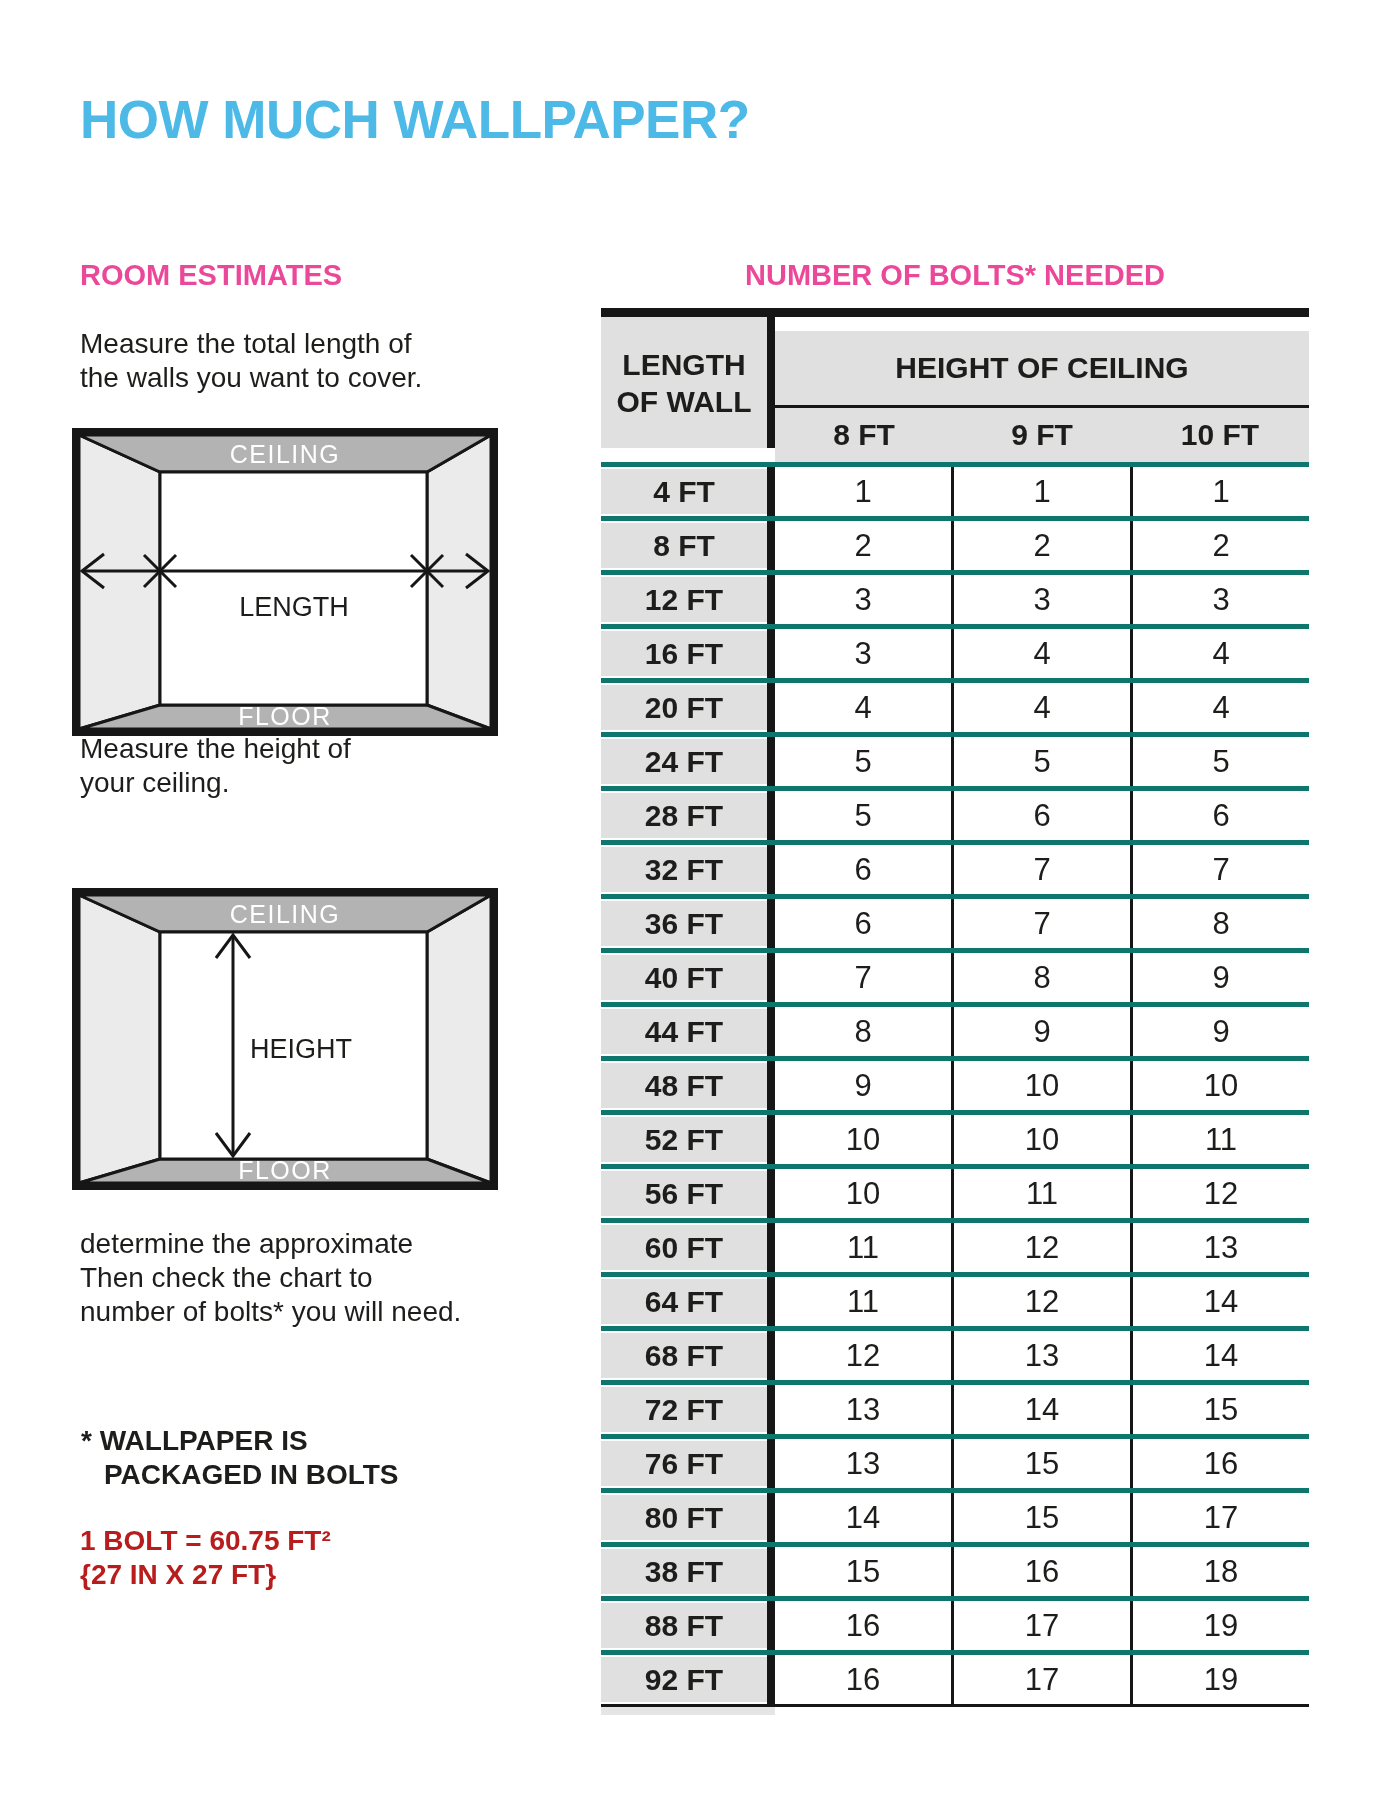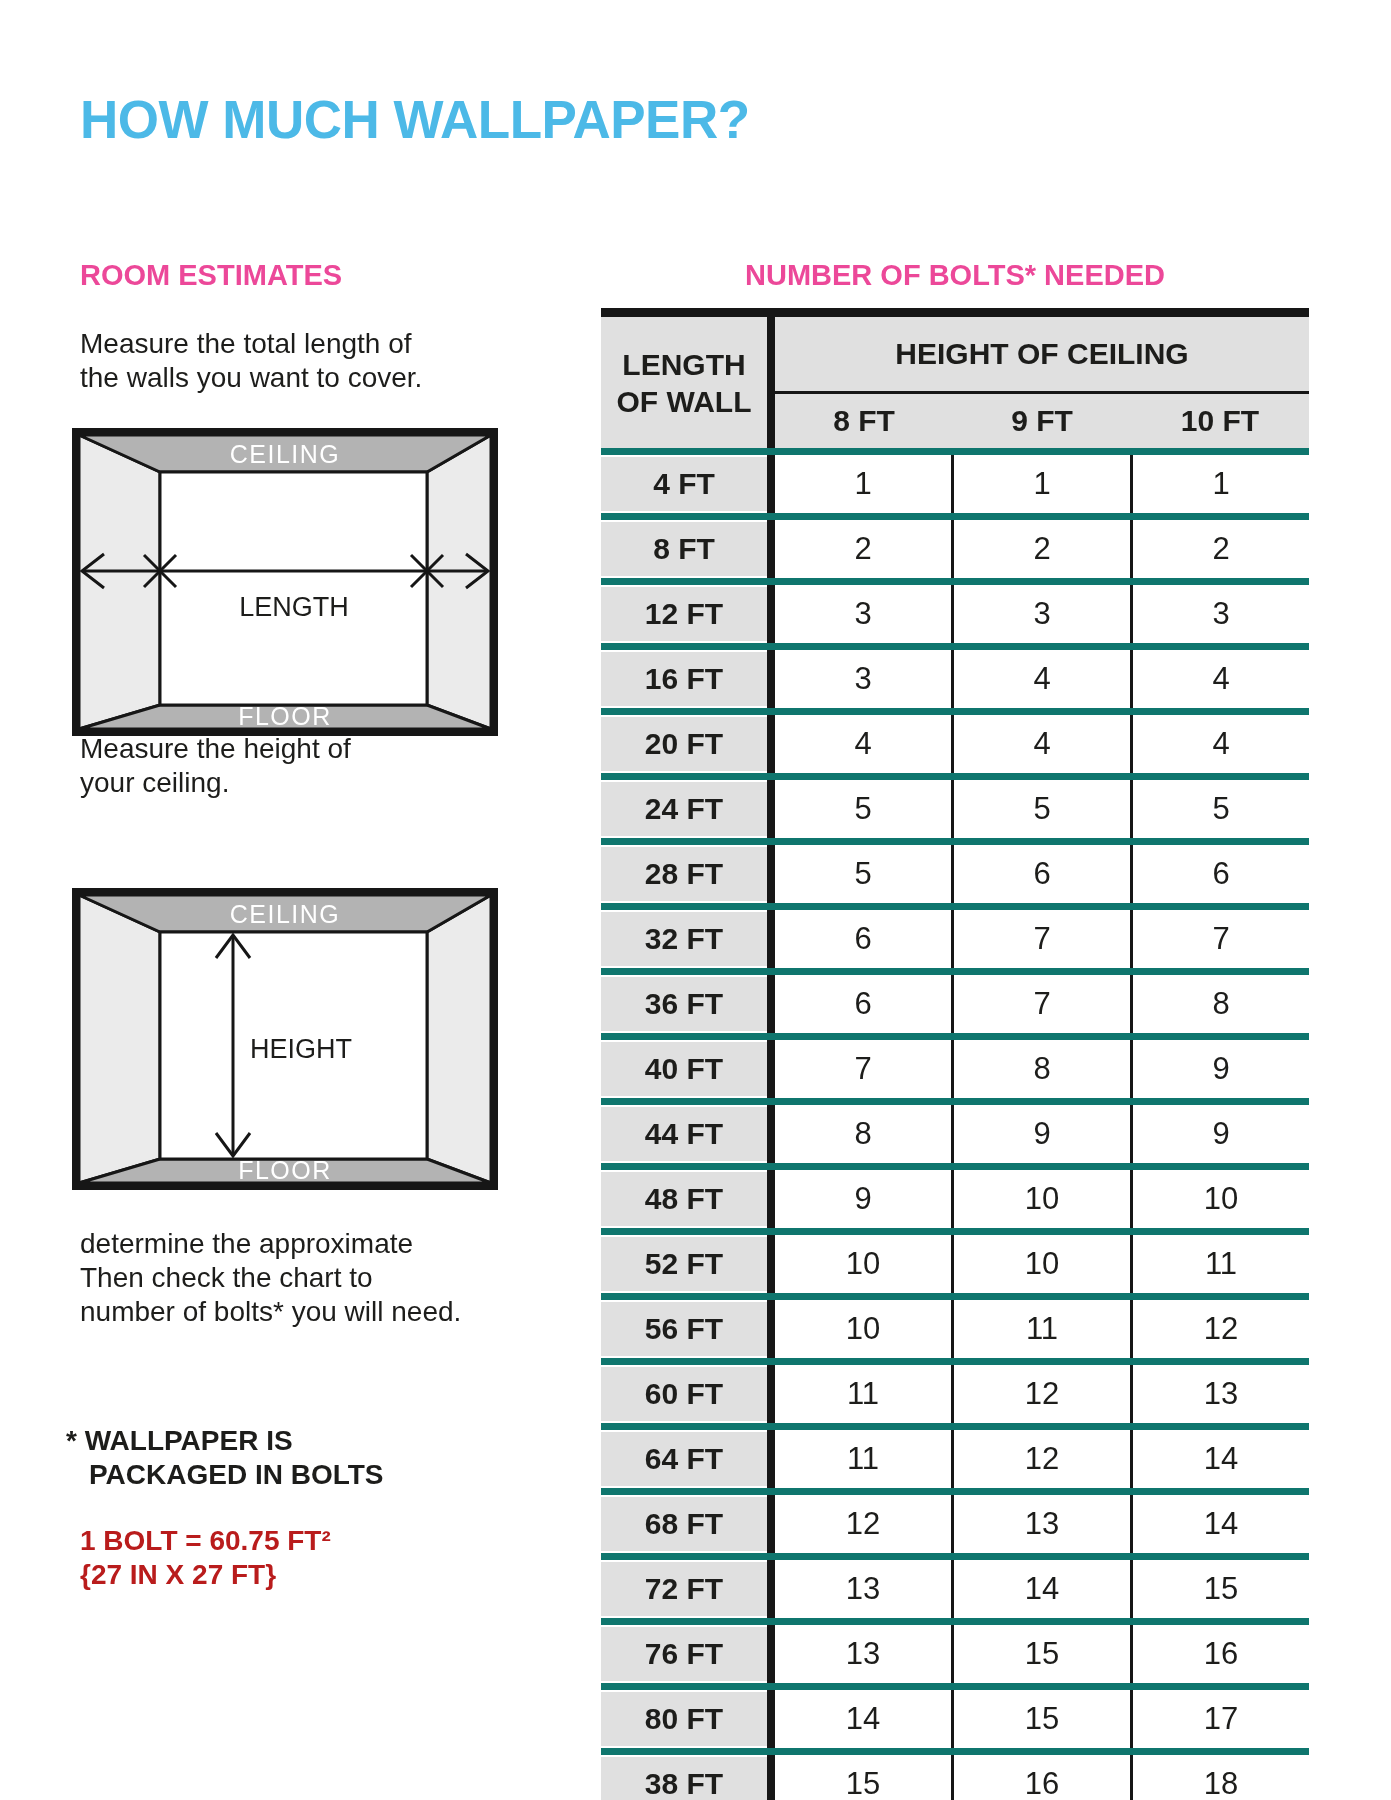--- a/index.html
+++ b/index.html
@@ -19,21 +19,21 @@
   }
   .heading-left { left:80px; }
   .heading-table { left:601px; width:708px; text-align:center; }
   .para {
     position:absolute; left:80px; font-size:28px; line-height:34px; color:#1d1d1b;
   }
   .para-1 { top:308px;margin-top:19px; }
   .para-2 { top:732px; }
   .para-3 { top:1227px; }
   .footnote {
-    position:absolute; left:66px; top:1424px;
+    position:absolute; left:81px; top:1424px;
     font-size:28px; line-height:34px; font-weight:bold; color:#1d1d1b;
   }
   .footnote .indent { padding-left:23px; }
   .bolt-spec {
     position:absolute; left:80px; top:1524px;
     font-size:28px; line-height:34px; font-weight:bold; color:#b91c1c;
   }
   .diagram { position:absolute; left:72px; }
   .diagram-1 { top:428px; }
   .diagram-2 { top:888px; }
@@ -44,33 +44,33 @@
   
   .bolts-table { position:absolute; left:601px; top:308px; width:708px; }
   .t-topborder { height:9px; background:#161616; }
   .t-header { display:flex; }
   .t-corner {
     width:174px; height:131px; box-sizing:border-box;
     border-right:8px solid #161616; background:#e0e0e0;
     display:flex; flex-direction:column; justify-content:center; align-items:center;
     font-size:30px; font-weight:bold; line-height:37px;
   }
-  .t-headright { flex:1; display:flex; flex-direction:column; }
+  .t-headright { flex:1; display:flex; flex-direction:column;margin-top:14px; }
   .t-groupheader {
     height:77px; box-sizing:border-box; border-bottom:3px solid #161616;
     background:#e0e0e0; display:flex; justify-content:center; align-items:center;
     font-size:30px; font-weight:bold;
   }
   .t-subheader { height:54px; background:#e0e0e0; display:flex; }
   .t-subheader span {
     flex:1; display:flex; justify-content:center; align-items:center;
     font-size:30px; font-weight:bold;
   }
   .t-body { border-bottom:3px solid #161616; }
-  .trow { display:flex; height:65px; box-sizing:border-box; border-top:7px solid #0f766e; }
+  .trow { display:flex; height:54px; box-sizing:border-box; border-top:5px solid #0f766e; }
   .t-rowhead {
     width:174px; box-sizing:border-box; border-right:8px solid #161616;
     background:#ffffff; padding:2px 0;
   }
   .t-rowhead-inner {
     background:#e0e0e0; height:100%;
     display:flex; justify-content:center; align-items:center;
     font-size:30px; font-weight:bold;
   }
   .t-cell {

